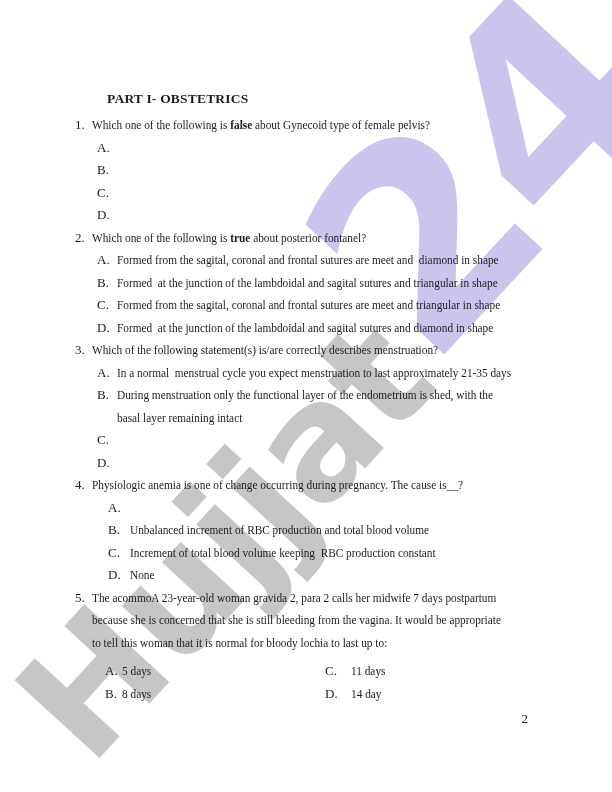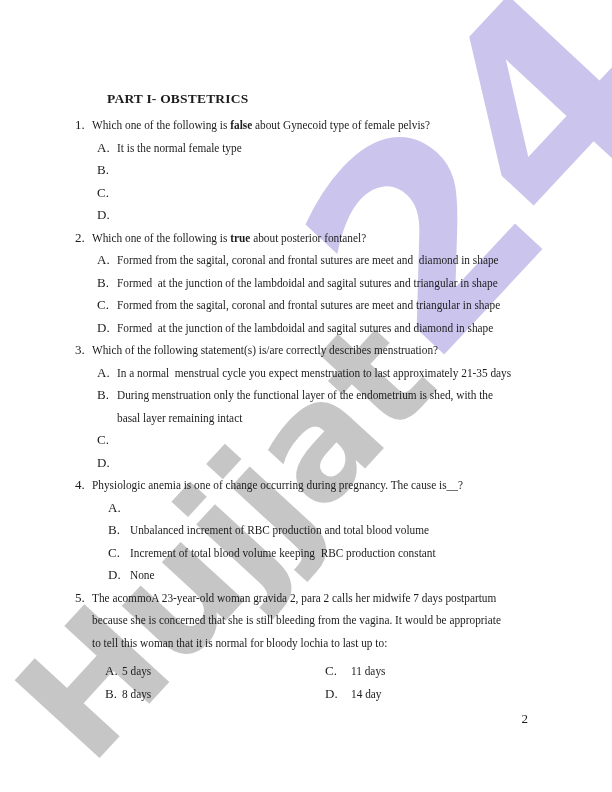--- a/index.html
+++ b/index.html
@@ -49,23 +49,20 @@
   <div class="content">
 
     <p class="title">PART I- OBSTETRICS</p>
 
     <div class="q-row">
       <span class="q-num">1.</span>
       <span class="cond stem"><span>Which one of the following is </span><b>false</b><span> about Gynecoid type of female pelvis?</span></span>
     </div>
     <div class="opt">
       <span class="letter">A.</span>
-      <div>
-          <div class="ln cond">It is the normal female type</div>
-        </div>
     </div>
     <div class="opt">
       <span class="letter">B.</span>
     </div>
     <div class="opt">
       <span class="letter">C.</span>
     </div>
     <div class="opt">
       <span class="letter">D.</span>
     </div>

